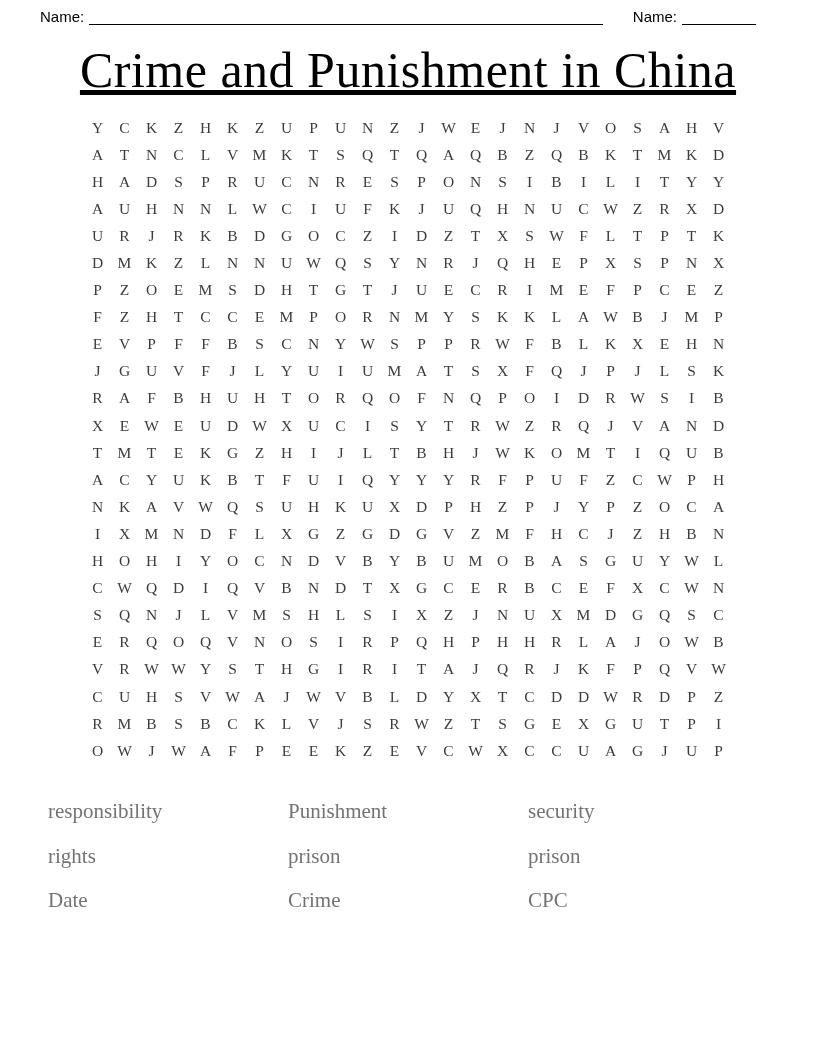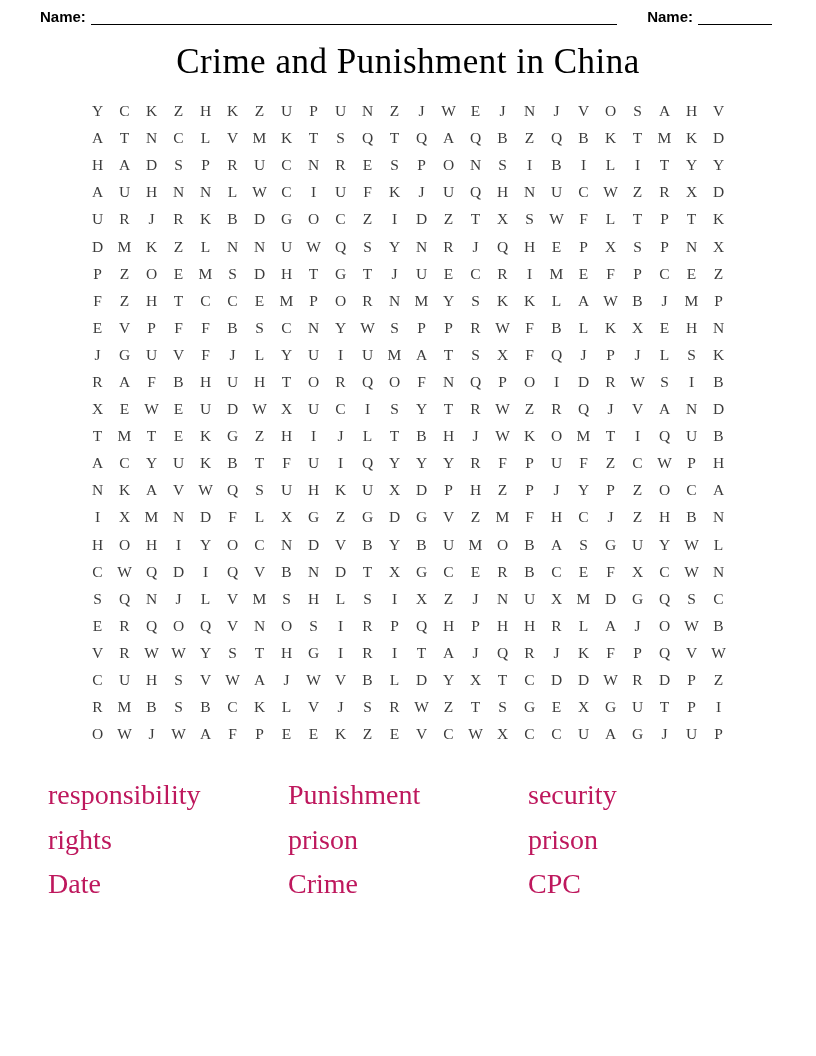--- a/index.html
+++ b/index.html
@@ -13,38 +13,38 @@
   .page {
     width: 816px;
     height: 1056px;
     overflow: hidden;
     background: #ffffff;
   }
   
   .header {
     display: flex;
     align-items: flex-end;
-    padding: 8px 44px 0 40px;
+    padding: 8px 60px 0 40px;
     font-family: "Liberation Sans", sans-serif;
     font-size: 15px;
-    font-weight: bold;
   }
   .header .label { white-space: nowrap; padding-right: 5px; line-height: 17px; }
   .fill-line { border-bottom: 1.5px solid #000; height: 17px; display: inline-block; }
   .name-line { flex: 1; margin-right: 30px; }
   .date-line { width: 74px; }
   
   .title {
     font-family: "Liberation Serif", serif;
     font-weight: 400;
-    font-size: 35px;
+    font-size: 50px;
     line-height: 1.1;
     text-align: center;
     margin-top: 18px;
     letter-spacing: 0.5px;
+    text-decoration: underline;
   }
   
   .grid {
     display: grid;
     grid-template-columns: repeat(24, 27px);
     grid-auto-rows: 27.1px;
     justify-content: center;
     margin-top: 16px;
     font-size: 15.5px;
     color: #3c3c3c;
@@ -54,25 +54,25 @@
     align-items: center;
     justify-content: center;
   }
   
   .word-bank {
     display: flex;
     padding: 25px 0 0 48px;
   }
   .bank-col { width: 240px; }
   .bank-word {
-    font-size: 28px;
+    font-size: 21px;
     height: 44.5px;
     display: flex;
     align-items: center;
-    color: #be185d;
+    color: #737373;
   }
 </style>
 </head>
 <body>
 
 <div class="page">
 
   <div class="header">
     <span class="label">Name:</span>
     <span class="fill-line name-line"></span>

